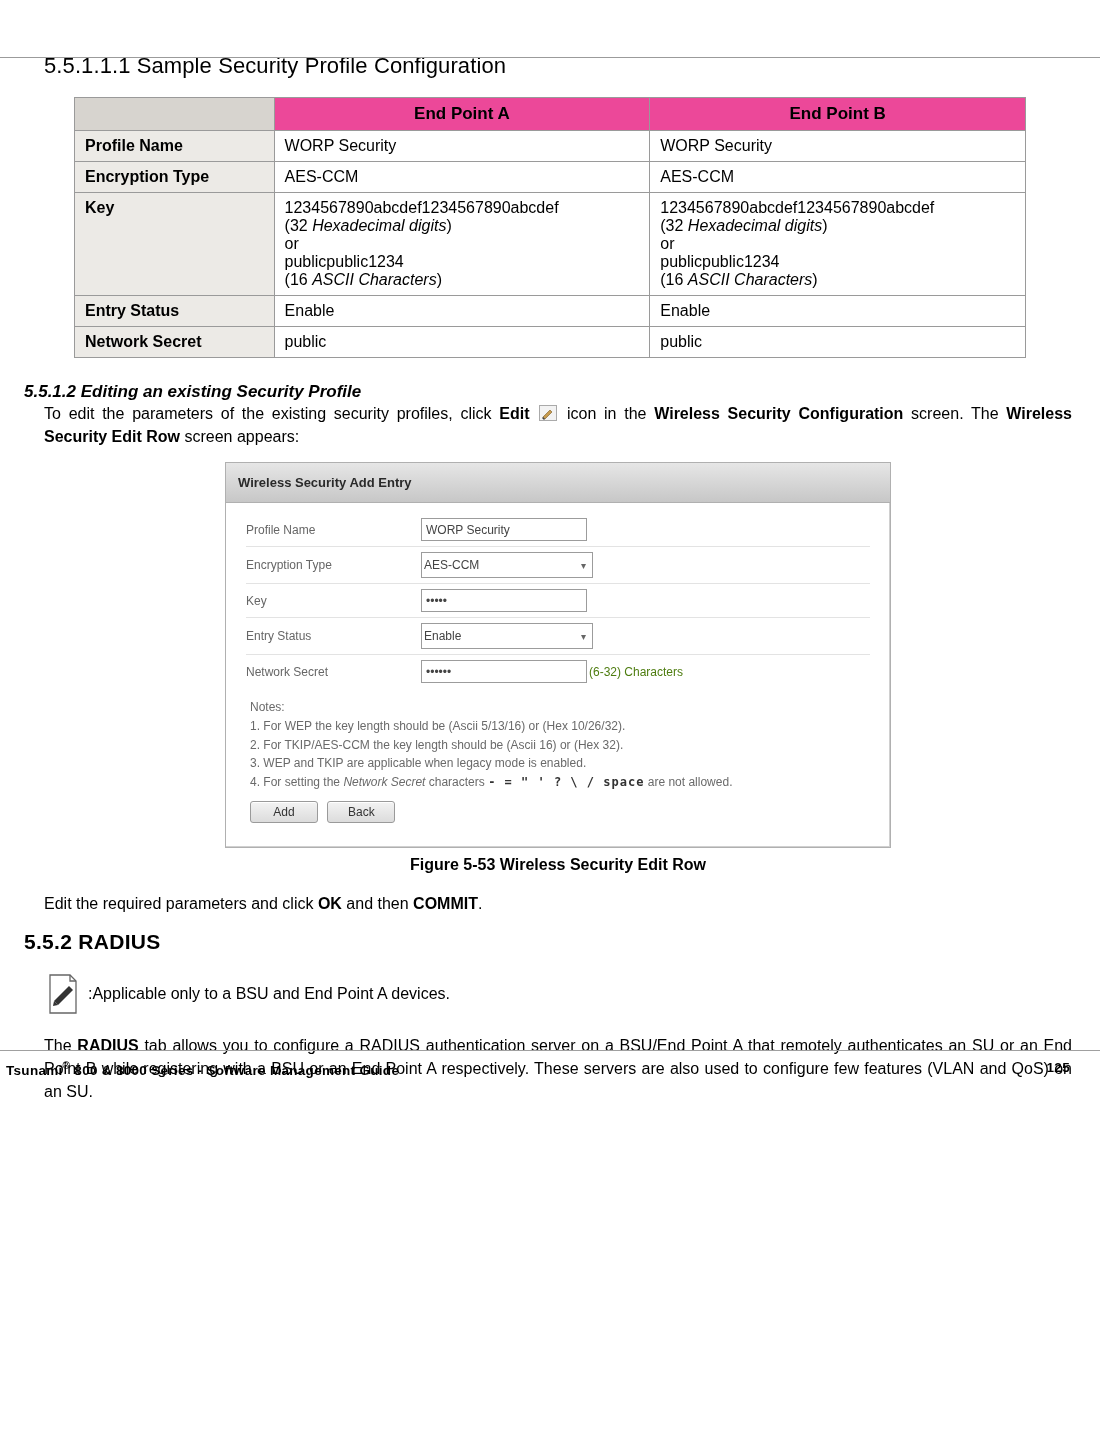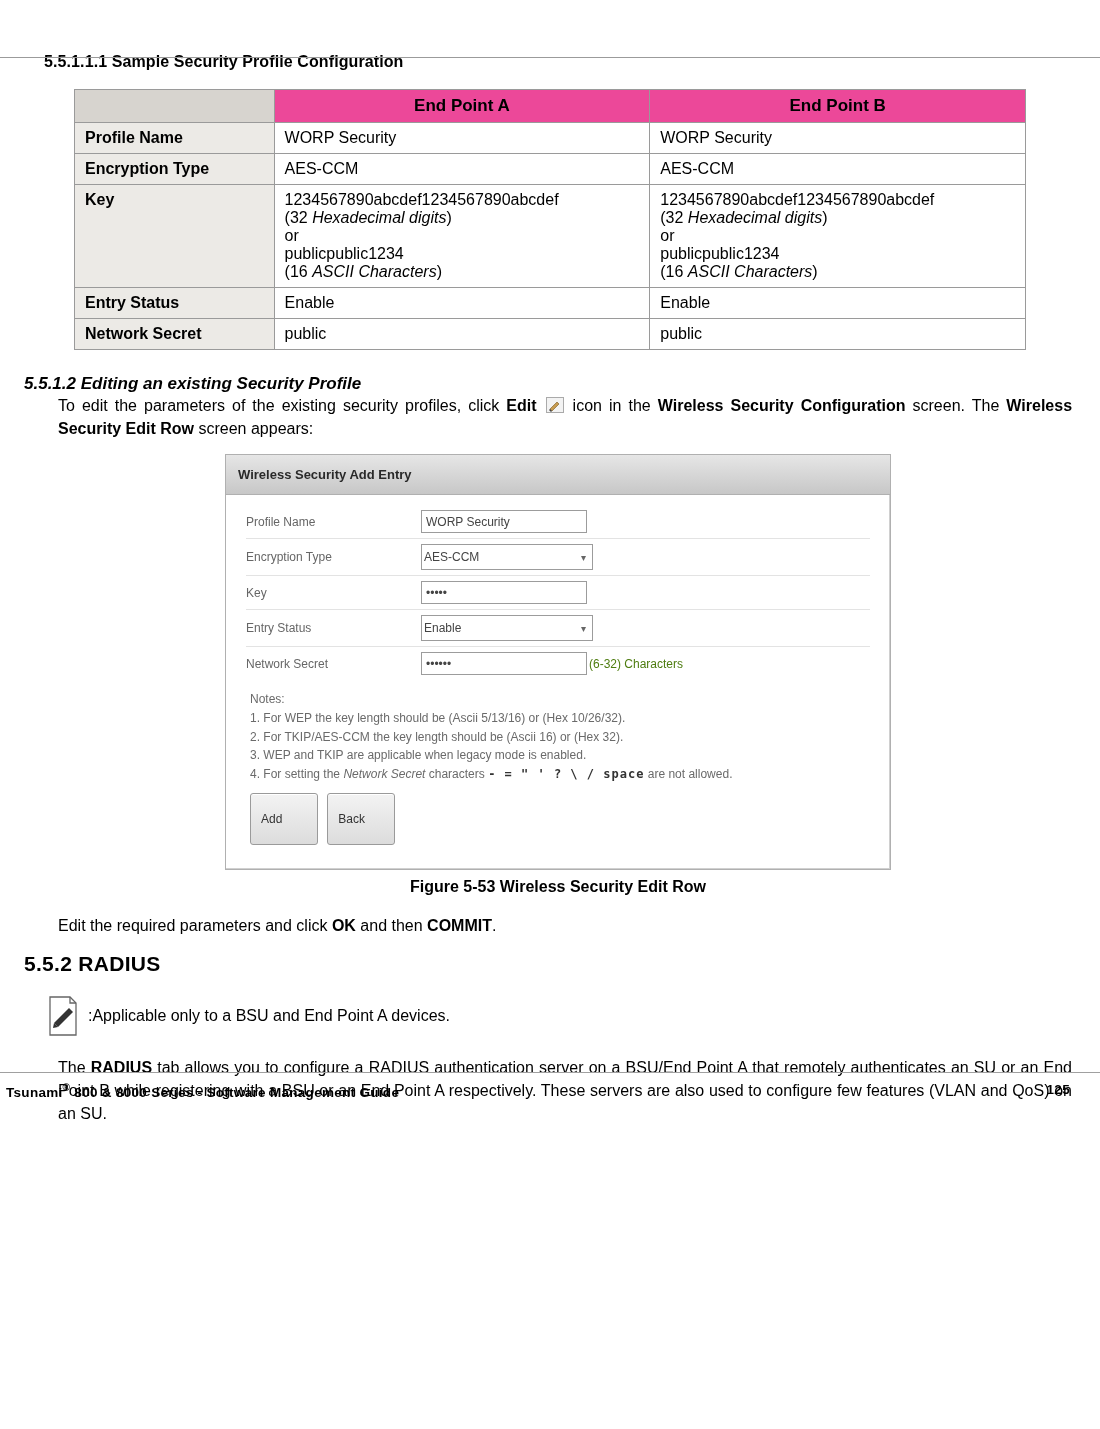--- a/index.html
+++ b/index.html
@@ -28,21 +28,21 @@
   .header-rule{
     position:absolute;
     left:-30px;
     right:-30px;
     border:none;
     border-top:1px solid #9b9b9b;
     margin:0;
     top:57px;
   }
   .content{ padding:27px 28px 0 44px; }
-  h4.sec1{ font-size:16px; font-weight:700; margin:0 0 18px 0; letter-spacing:.1px;}
+  h4.sec1{ font-size:22px; font-weight:400; margin:0 0 18px 0; letter-spacing:.1px;}
   table.sample{
     border-collapse:collapse;
     width:952px;
     margin:0 0 24px 30px;
     font-size:16px;
   }
   table.sample th, table.sample td{
     border:1.5px solid #9a9a9a;
     padding:6px 10px;
     vertical-align:top;
@@ -55,21 +55,21 @@
     font-size:17px;
   }
   table.sample tbody td.rowhead{
     background:#eceae6;
     font-weight:700;
     width:158px;
   }
   table.sample tbody td.val{ width:316px; }
   .italic{ font-style:italic; }
   h4.sec2{ font-size:17px; font-weight:700; font-style:italic; margin:0 0 0 -20px; }
-  p.body{ font-size:16px; margin:0 0 14px 14px; line-height:1.45; text-align:justify;}
+  p.body{ font-size:16px; margin:0 0 14px 0; line-height:1.45; text-align:justify;}
   .bold{font-weight:700;}
   .edit-icon{
     display:inline-block; width:18px;height:16px;vertical-align:-2px;
     margin:0 2px;
   }
   .edit-icon svg{width:18px;height:16px;}
   
   .ui-shot{
     width:664px;
     border:1px solid #b0b0b0;
@@ -98,24 +98,24 @@
     padding:1px 2px; color:#444; background:#fff; display:inline-flex;
     align-items:center; justify-content:space-between;
   }
   .ui-row .sel .caret{ font-size:10px; color:#666; padding-right:4px;}
   .ui-row .hint{ margin-left:2px; color:#4d7c0f; font-size:12px;}
   .ui-notes{ padding:10px 4px 6px 4px; color:#6a6a6a; line-height:1.55; font-size:12px;}
   .ui-notes .ns{ font-style:italic; color:#6a6a6a;}
   .ui-notes .mono{ font-family:Consolas,monospace; font-weight:700; color:#333; letter-spacing:1px;}
   .ui-buttons{ padding:4px 4px 14px 4px;}
   .ui-btn{
-    display:inline-block; min-width:46px; text-align:left;
+    display:inline-block; min-width:46px; text-align:center;
     background:linear-gradient(#f3f3f3,#dcdcdc);
     border:1px solid #9a9a9a; border-radius:3px;
-    padding:18px 10px; color:#333; font-size:12px; margin-right:6px;
+    padding:3px 10px; color:#333; font-size:12px; margin-right:6px;
     box-shadow:inset 0 1px 0 #fff;
   }
   .fig-caption{
     text-align:center; font-weight:700; font-size:16px; margin:2px 0 18px 0;
   }
   h3.radius{ font-size:21px; font-weight:700; margin:14px 0 18px -20px; letter-spacing:.3px;}
   .note-row{ display:flex; align-items:center; margin:0 0 18px 0;}
   .note-icon{ width:38px; height:44px; margin-right:6px;}
   .note-text{ font-size:16px;}
   

